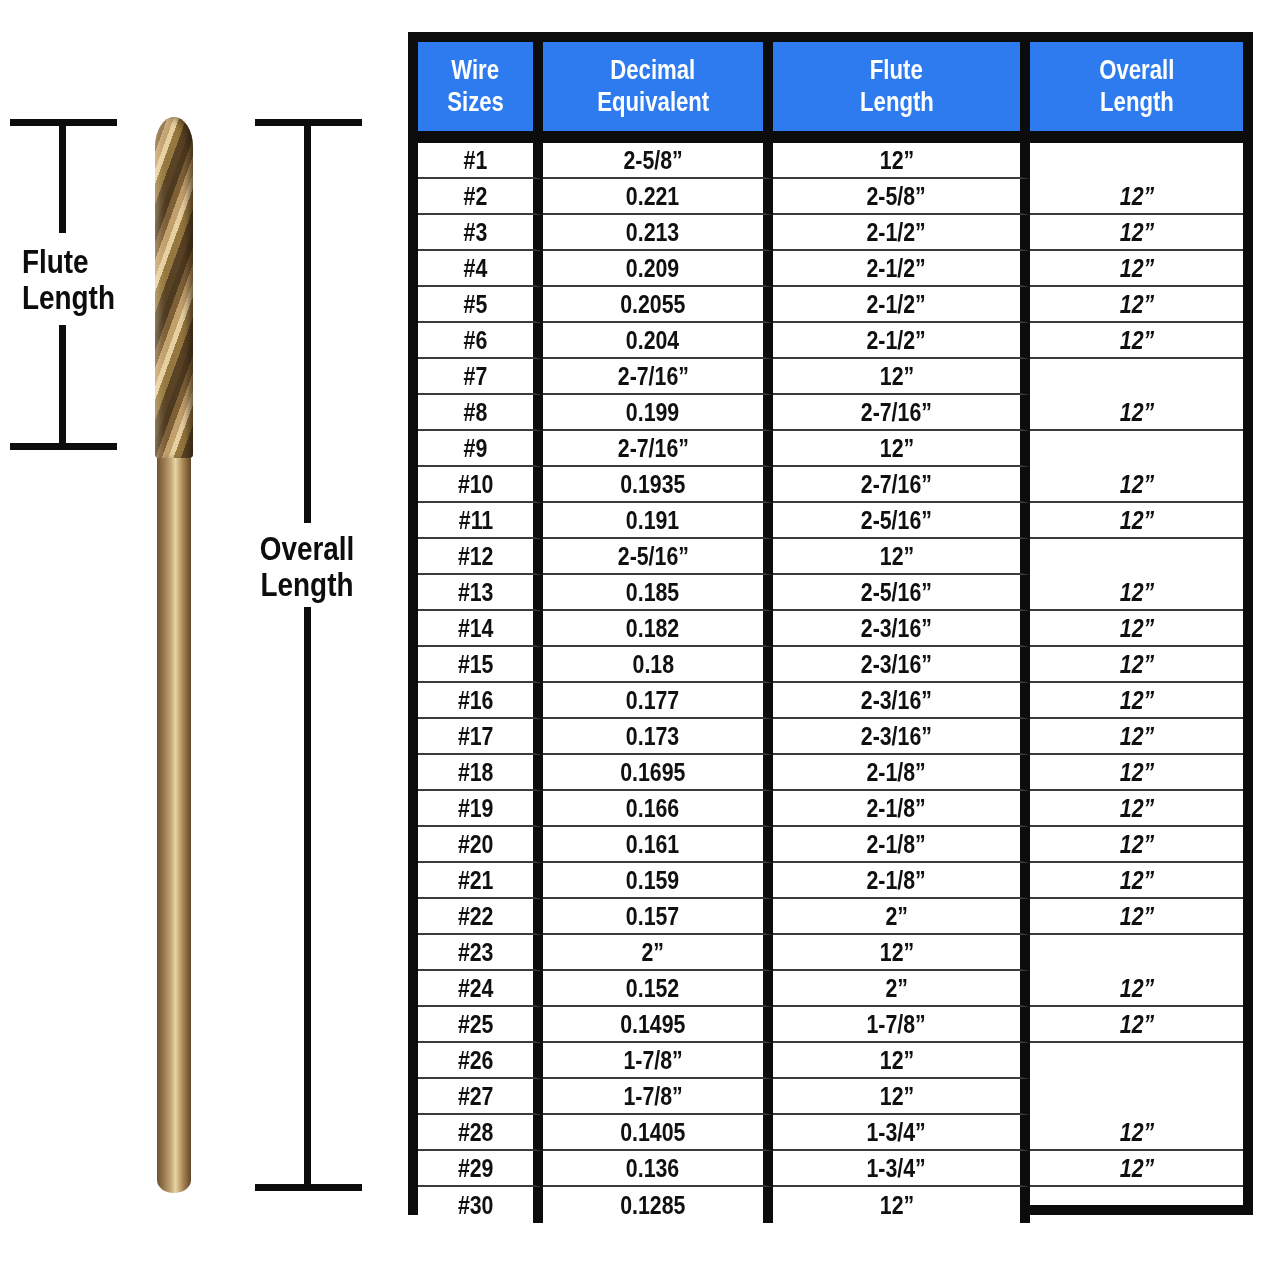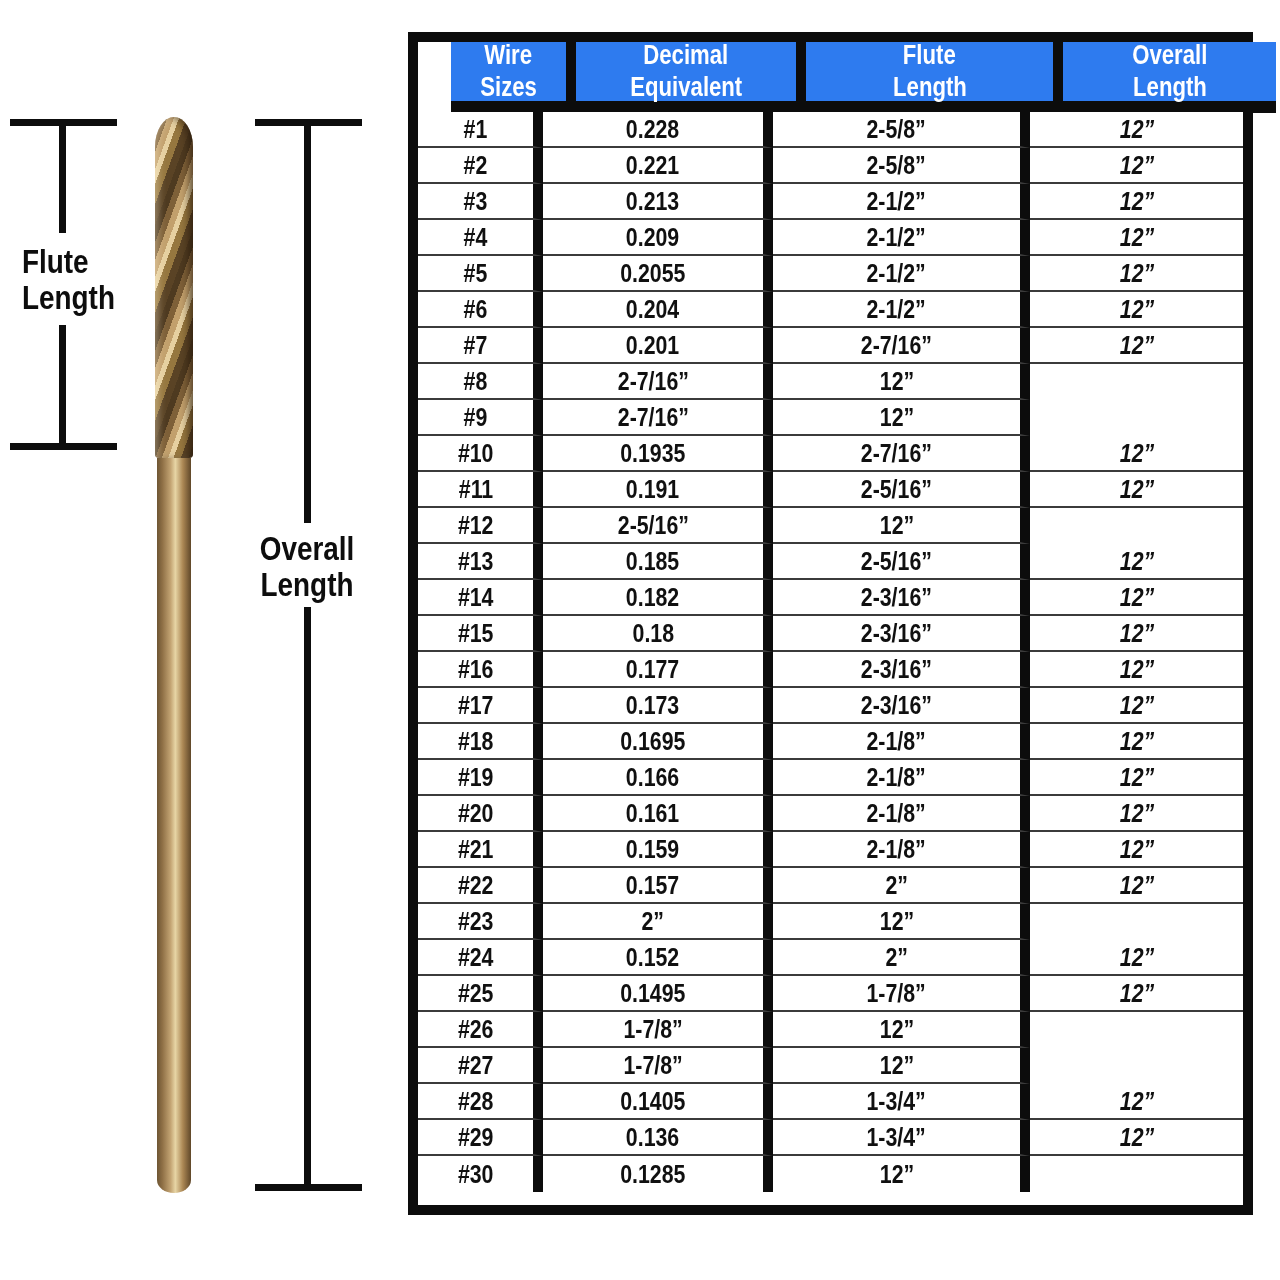--- a/index.html
+++ b/index.html
@@ -33,21 +33,21 @@
     background:linear-gradient(90deg,#6d5533 0%,#8f7046 16%,#c3a473 40%,#e7d5a5 54%,#ab8754 76%,#5f4729 100%);
     border-radius:0 0 17px 17px / 0 0 13px 13px;
   }
 
   
   .size-table{
     position:absolute;left:408px;top:32px;width:845px;height:1183px;
     border:10px solid #0c0c0c;background:#fff;box-sizing:border-box;
     display:flex;flex-direction:column;
   }
-  .thead{display:grid;grid-template-columns:125px 230px 257px 213px;height:70px;flex:none;margin-left:33px;}
+  .thead{display:grid;grid-template-columns:125px 230px 257px 213px;height:101px;flex:none;}
   .hcell{
     background:#2e7bef;color:#ffffff;display:flex;flex-direction:column;
     align-items:center;justify-content:center;gap:5px;
     border-right:10px solid #0c0c0c;border-bottom:12px solid #0c0c0c;
     box-sizing:border-box;font-size:27px;font-weight:700;line-height:1;
   }
   .hcell:last-child{border-right:none;}
   .tbody{flex:1;display:flex;flex-direction:column;}
   .trow{display:grid;grid-template-columns:125px 230px 257px 213px;height:36px;flex:none;}
   .cell{
@@ -108,23 +108,20 @@
         <span class="cond">Overall</span>
         <span class="cond">Length</span>
       </div>
     </div>
     <div class="tbody">
         <div class="trow">
           <div class="cell">
             <span class="cond">#1</span>
           </div>
           <div class="cell">
-            <span class="cond">0.228</span>
-          </div>
-          <div class="cell">
             <span class="cond">2-5/8”</span>
           </div>
           <div class="cell">
             <span class="cond">12”</span>
           </div>
         </div>
         <div class="trow">
           <div class="cell">
             <span class="cond">#2</span>
           </div>
@@ -192,32 +189,32 @@
           </div>
           <div class="cell">
             <span class="cond">12”</span>
           </div>
         </div>
         <div class="trow">
           <div class="cell">
             <span class="cond">#7</span>
           </div>
           <div class="cell">
-            <span class="cond">0.201</span>
-          </div>
-          <div class="cell">
             <span class="cond">2-7/16”</span>
           </div>
           <div class="cell">
             <span class="cond">12”</span>
           </div>
         </div>
         <div class="trow">
           <div class="cell">
             <span class="cond">#8</span>
+          </div>
+          <div class="cell">
+            <span class="cond">0.199</span>
           </div>
           <div class="cell">
             <span class="cond">2-7/16”</span>
           </div>
           <div class="cell">
             <span class="cond">12”</span>
           </div>
         </div>
         <div class="trow">
           <div class="cell">

